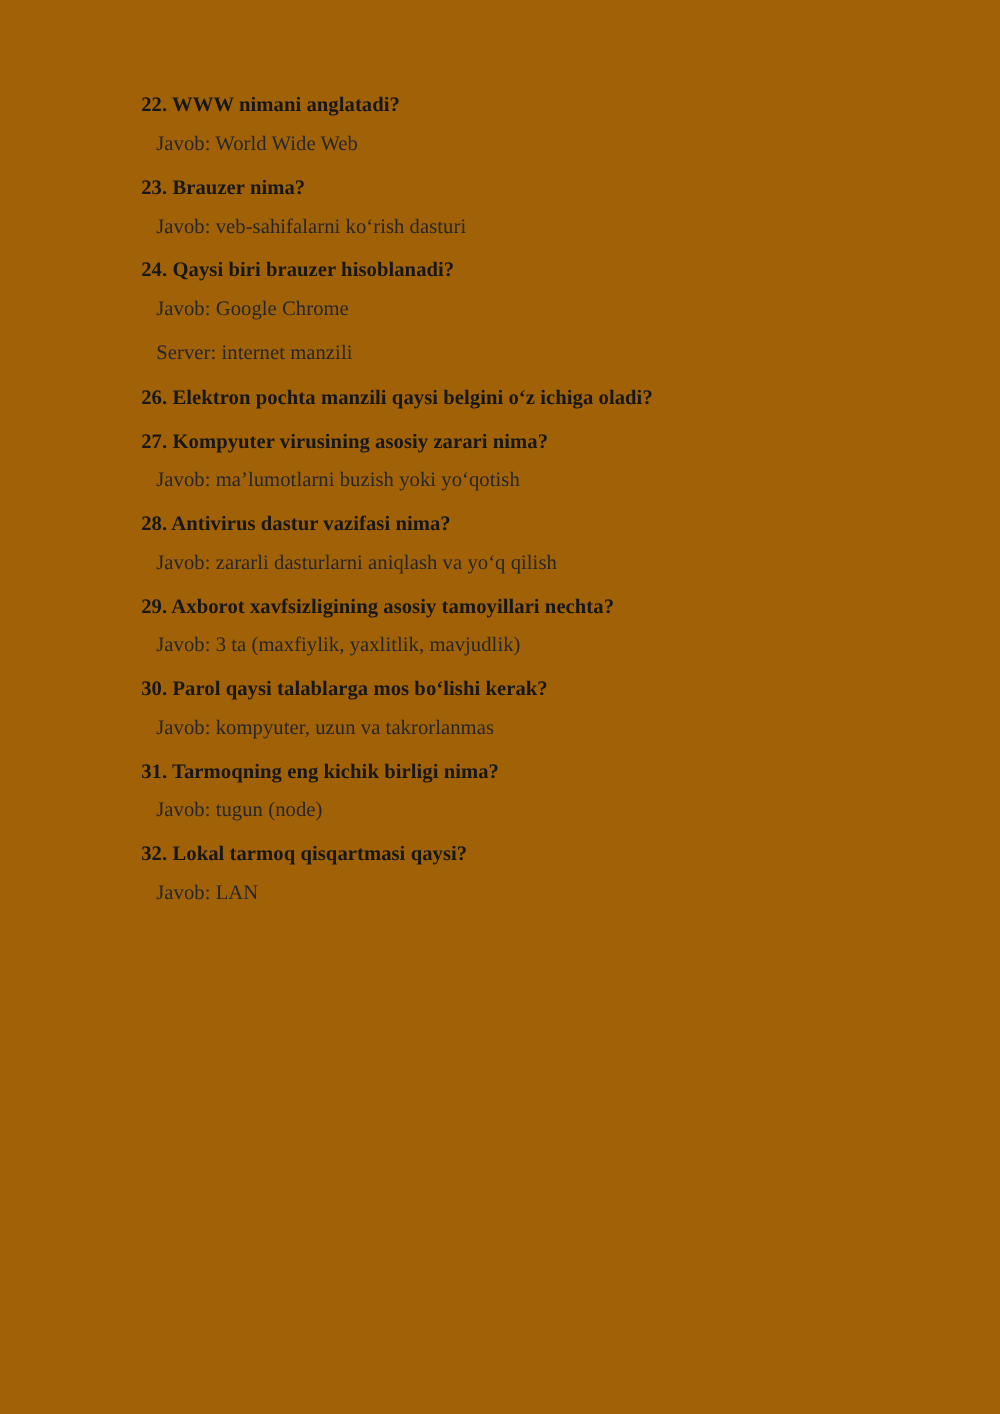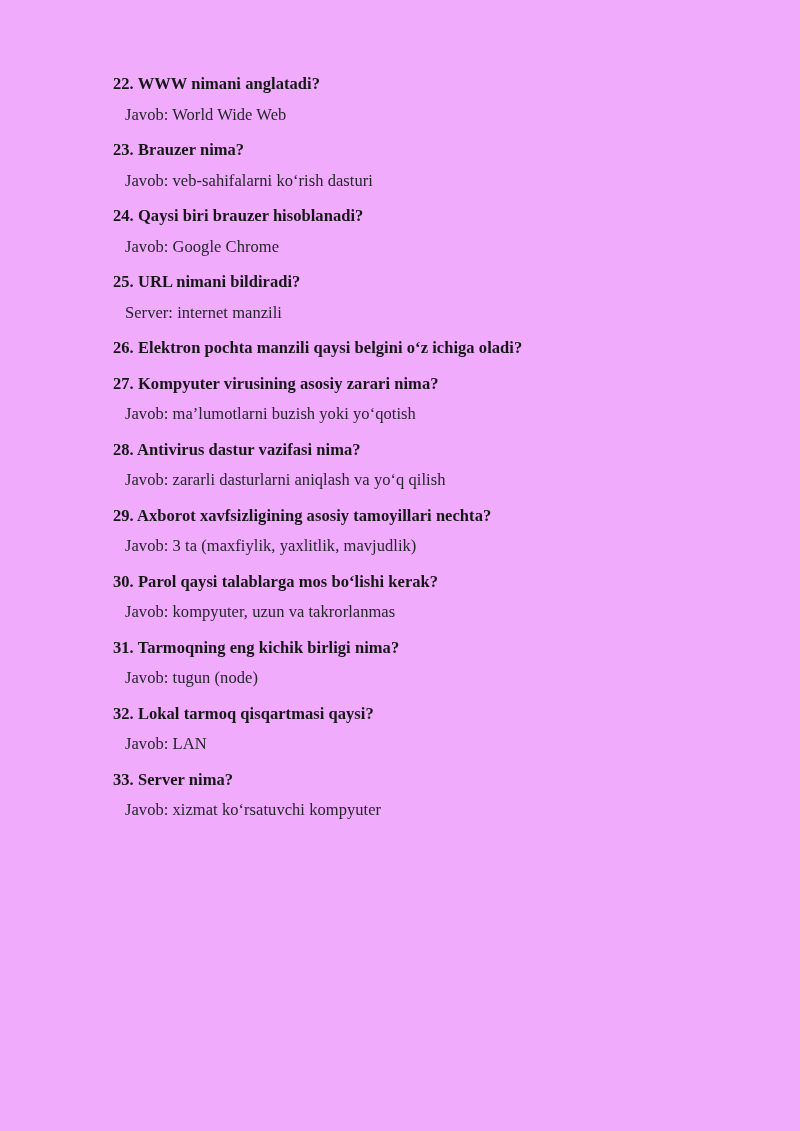--- a/index.html
+++ b/index.html
@@ -6,21 +6,21 @@
   html, body {
     margin: 0;
     padding: 0;
     background: #ffffff;
   }
   .page {
     position: relative;
     width: 800px;
     height: 1131px;
     margin: 0 auto;
-    background: #f0abfc;
+    background: #a16207;
     overflow: hidden;
     box-sizing: border-box;
   }
   .doc-body {
     position: absolute;
     left: 113px;
     top: 76px;
     width: 590px;
   }
   .qa-block {
@@ -61,21 +61,20 @@
       </div>
       <div class="qa-block">
         <p class="question">23. Brauzer nima?</p>
         <p class="answer">Javob: veb-sahifalarni koʻrish dasturi</p>
       </div>
       <div class="qa-block">
         <p class="question">24. Qaysi biri brauzer hisoblanadi?</p>
         <p class="answer">Javob: Google Chrome</p>
       </div>
       <div class="qa-block">
-        <p class="question">25. URL nimani bildiradi?</p>
         <p class="answer">Server: internet manzili</p>
       </div>
       <div class="qa-block">
         <p class="question">26. Elektron pochta manzili qaysi belgini oʻz ichiga oladi?</p>
       </div>
       <div class="qa-block">
         <p class="question">27. Kompyuter virusining asosiy zarari nima?</p>
         <p class="answer">Javob: maʼlumotlarni buzish yoki yoʻqotish</p>
       </div>
       <div class="qa-block">
@@ -91,18 +90,14 @@
         <p class="answer">Javob: kompyuter, uzun va takrorlanmas</p>
       </div>
       <div class="qa-block">
         <p class="question">31. Tarmoqning eng kichik birligi nima?</p>
         <p class="answer">Javob: tugun (node)</p>
       </div>
       <div class="qa-block">
         <p class="question">32. Lokal tarmoq qisqartmasi qaysi?</p>
         <p class="answer">Javob: LAN</p>
       </div>
-      <div class="qa-block">
-        <p class="question">33. Server nima?</p>
-        <p class="answer">Javob: xizmat koʻrsatuvchi kompyuter</p>
-      </div>
     </div>
 </div>
 
 </body></html>

